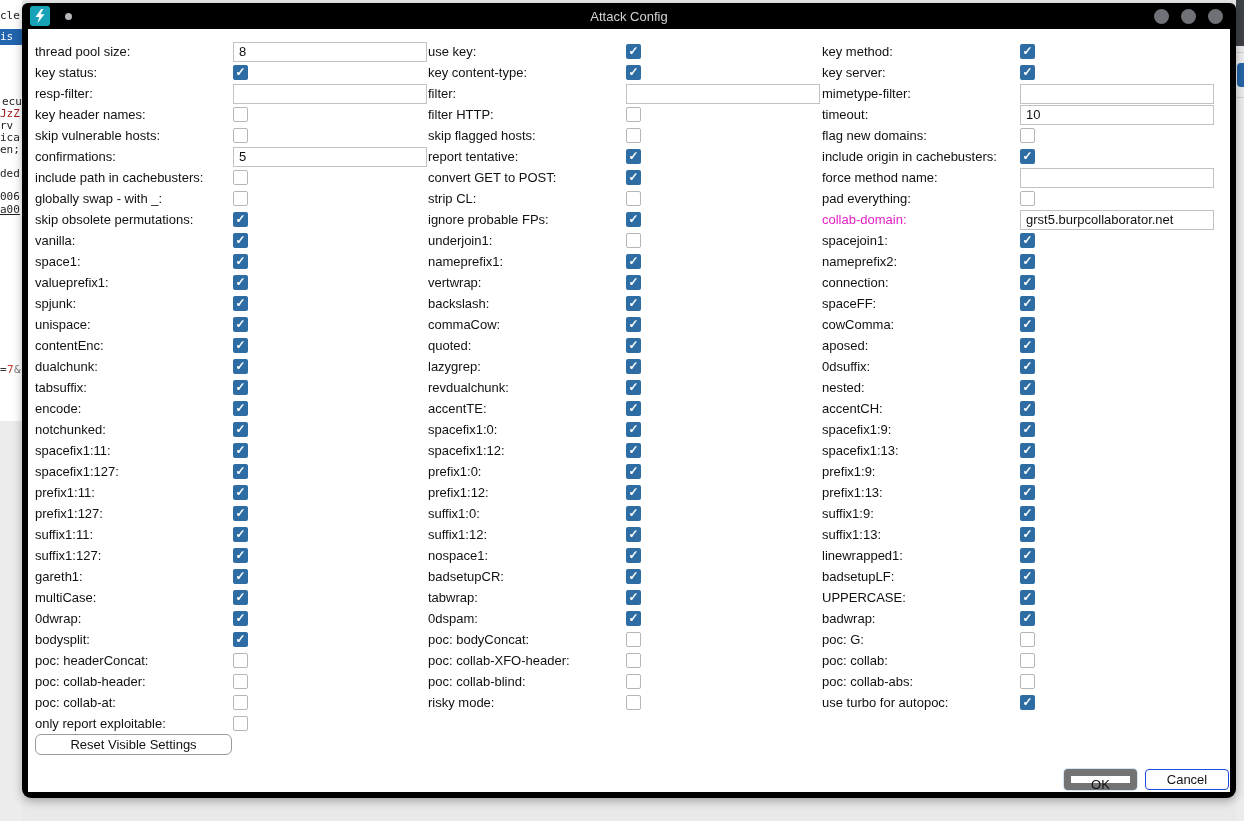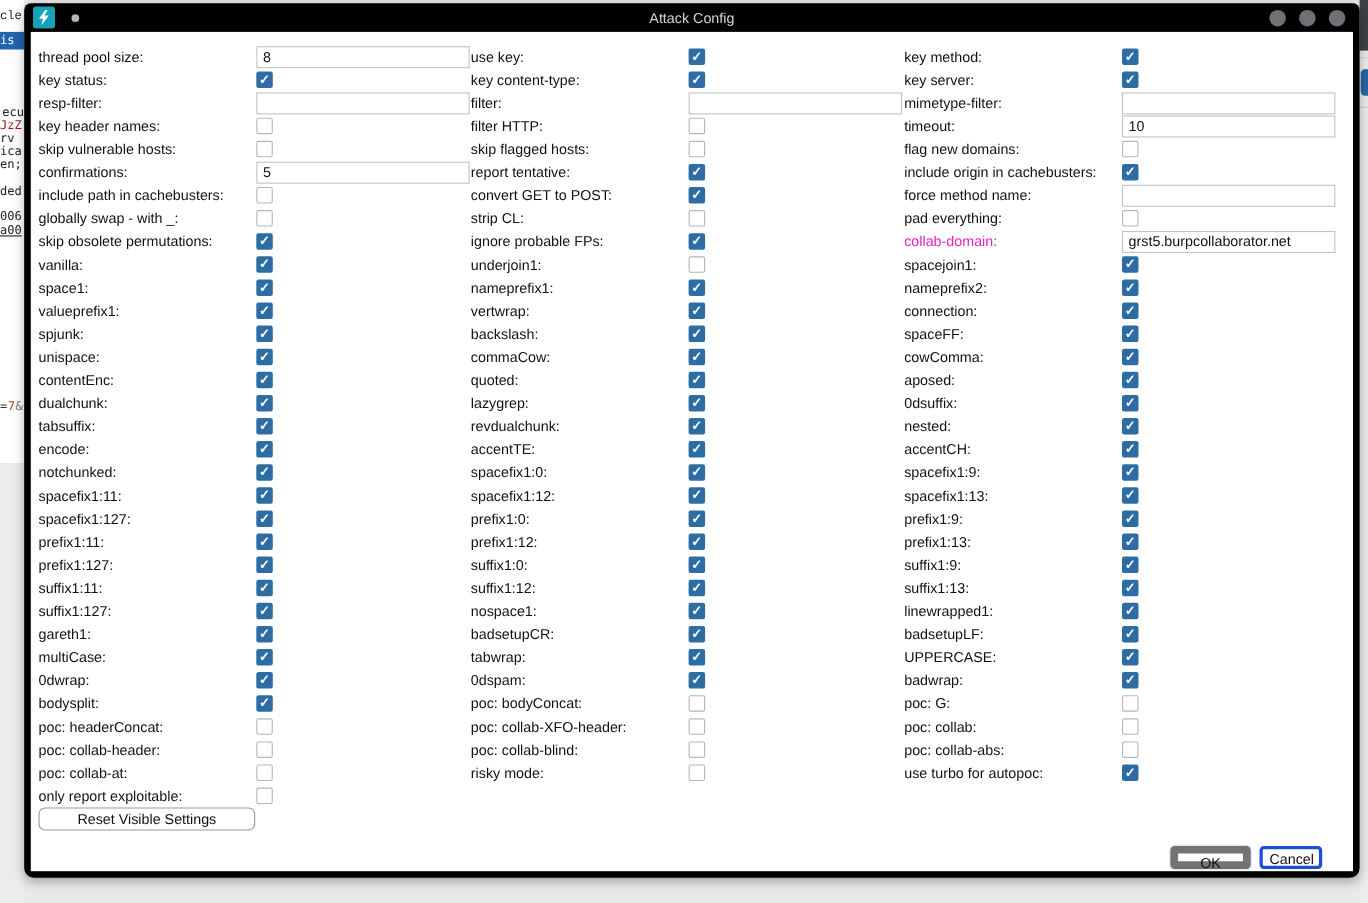--- a/index.html
+++ b/index.html
@@ -40,29 +40,29 @@
   .cb.off{background:#fff;border:1px solid #b6b6b6}
   .tin{width:194px;height:20px;box-sizing:border-box;border:1px solid #c2c2c2;background:#fff;
        font-size:13px;padding:0 5px;font-family:"Liberation Sans",sans-serif;color:#111}
 
   
   .reset-btn{position:absolute;left:7px;top:705px;width:197px;height:21px;background:#fff;
              border:1px solid #9a9a9a;border-radius:6px;font-size:13px;font-family:"Liberation Sans",sans-serif;color:#111}
   .footer-btn{position:absolute;top:740px;height:21px;background:#fff;border-radius:4px;
               font-size:13px;font-family:"Liberation Sans",sans-serif;color:#111}
   .ok{left:1036px;width:73px;border:7px solid #737373;box-shadow:0 0 0 1px rgba(134,177,225,.35)}
-  .cancel{left:1117px;width:57px;border:3px solid #1d4ed8}
+  .cancel{left:1117px;width:84px;border:1px solid #1d4ed8}
 </style>
 </head>
 <body>
 
 <div class="left-strip">
   <div class="frag-bar">is c</div>
   <div id="frag-host">
-      <span class="frag" style="left: 0px; top: 9px; color: rgb(34, 34, 34); font-family: Liberation Mono, monospace;">cle</span>
+      <span class="frag" style="left: 0px; top: 9px; color: rgb(34, 34, 34);">cle</span>
       <span class="frag" style="left: 2px; top: 95px; color: rgb(34, 34, 34);">ecu</span>
       <span class="frag" style="left: 0px; top: 107px; color: rgb(161, 28, 28);">JzZ</span>
       <span class="frag" style="left: 0px; top: 119px; color: rgb(34, 34, 34);">rv :</span>
       <span class="frag" style="left: 0px; top: 131px; color: rgb(34, 34, 34);">ica</span>
       <span class="frag" style="left: 0px; top: 143px; color: rgb(34, 34, 34);">en;</span>
       <span class="frag" style="left: 0px; top: 167px; color: rgb(34, 34, 34);">ded</span>
       <span class="frag" style="left: 0px; top: 190px; color: rgb(34, 34, 34);">006</span>
       <span class="frag" style="left: 0px; top: 203px; color: rgb(34, 34, 34); text-decoration: underline;">a00</span>
       <span class="frag" style="left: 0px; top: 363px; color: rgb(51, 51, 51);">=</span>
       <span class="frag" style="left: 7px; top: 363px; color: rgb(192, 57, 43);">7</span>

